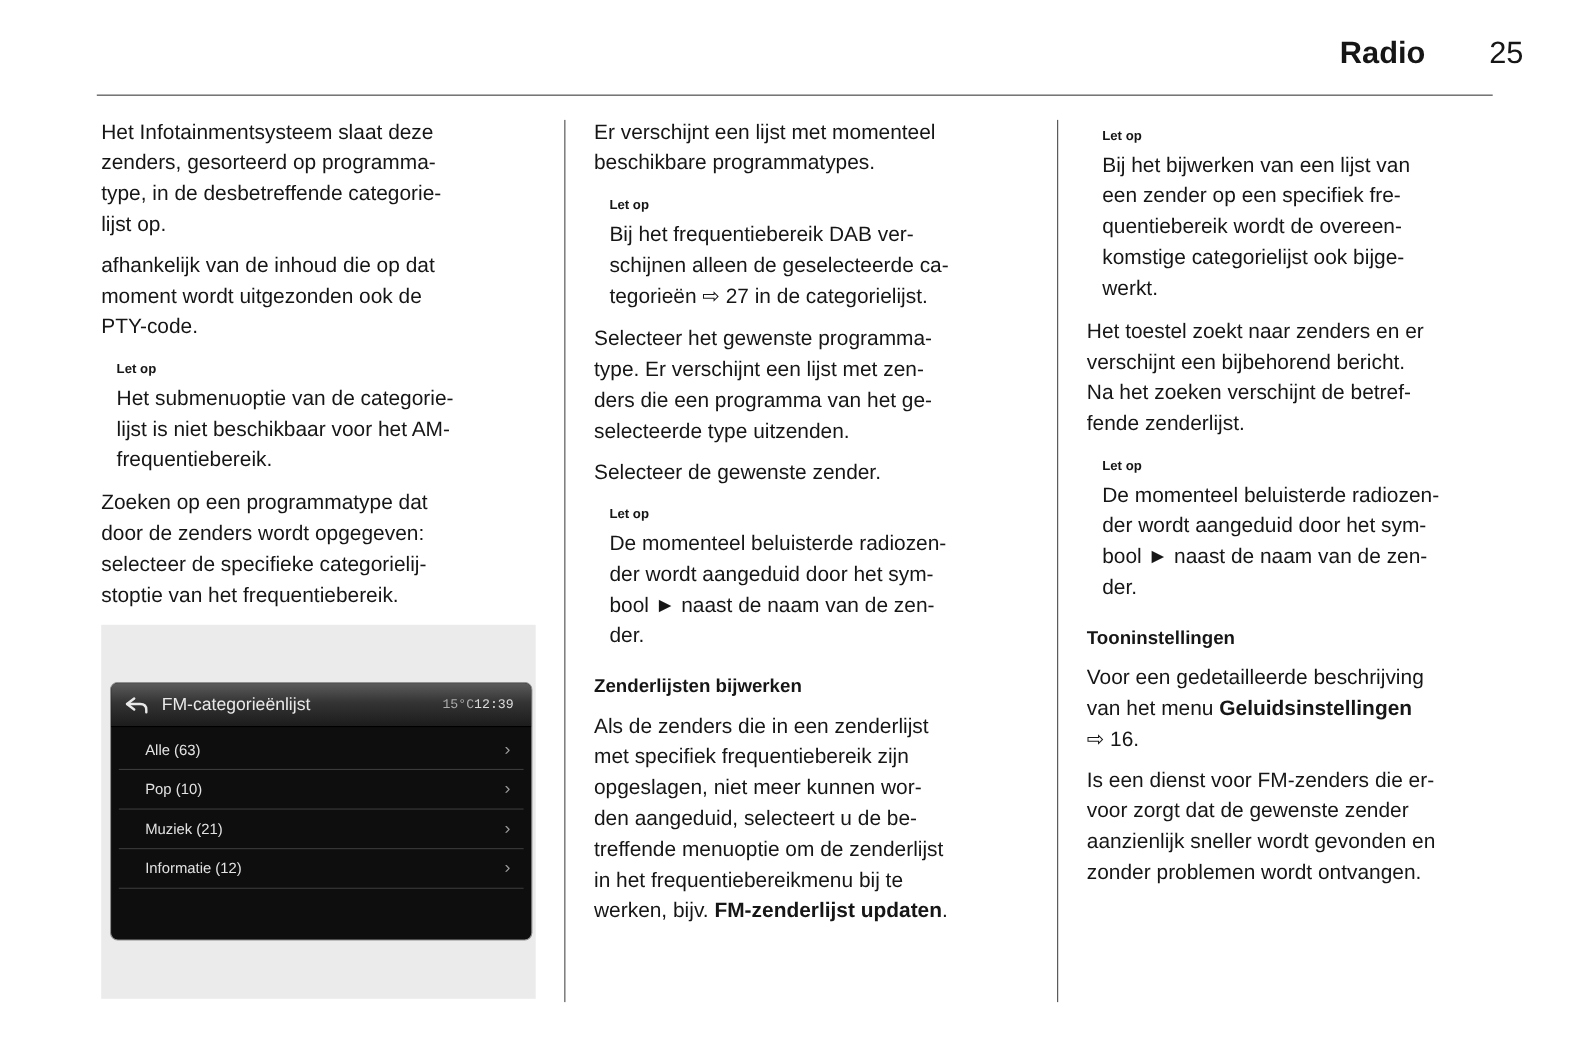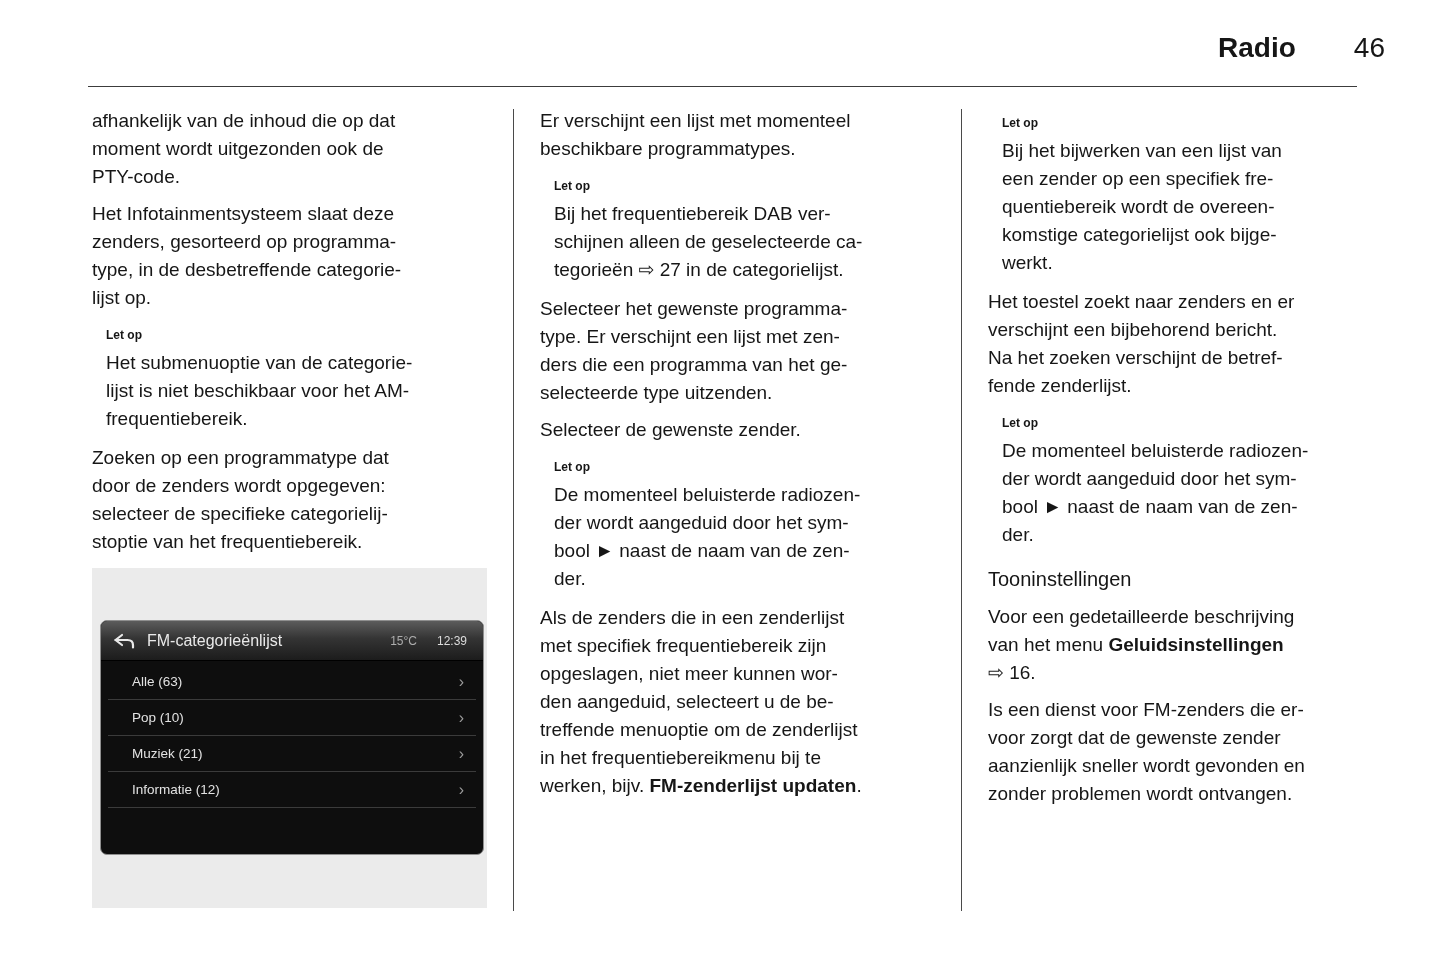--- a/index.html
+++ b/index.html
@@ -26,73 +26,73 @@
   .columns { display: flex; margin: 20px 60px 0 92px; align-items: flex-start; }
   .col { width: 395px; flex: 0 0 395px; }
   .vsep { flex: 0 0 1px; width: 1px; background: #4a4a4a; margin: 2px 26px 0 26px; height: 802px; }
 
   .col p { margin: 0 0 9px 0; font-size: 19px; line-height: 28px; white-space: pre-line; }
   .note { margin: 2px 0 11px 14px; }
   .note-label { font-weight: bold; font-size: 12px; line-height: 28px; }
   .note-body { font-size: 19px; line-height: 28px; white-space: pre-line; }
   b { font-weight: bold; }
 
-  .subhead { font-size: 20px; line-height: 31px; font-weight: 400; margin: 15px 0 8px 0; }
+  .subhead { font-size: 17px; line-height: 31px; font-weight: 700; margin: 15px 0 8px 0; }
   .bighead { font-size: 30px; line-height: 37px; font-weight: 400; margin: 28px 0 12px 0; }
 
   
   .figure-panel {
     margin: 12px 0 0 0; background: #ebebeb;
     height: 340px; padding: 52px 3px 0 8px;
   }
   .screen {
     width: 384px; height: 235px; background: #0e0e0e;
     border: 1.5px solid #8f8f8f; border-radius: 7px; overflow: hidden;
   }
   .screen-header {
     height: 40px; display: flex; align-items: center;
     padding: 0 16px 0 12px;
     background: linear-gradient(180deg, #5c5c5c 0%, #343434 45%, #1c1c1c 100%);
     border-bottom: 1px solid #000;
   }
   .back { display: flex; align-items: center; }
   .screen-title { color: #e9e9e9; font-size: 16px; margin-left: 12px; }
-  .screen-status { margin-left: auto; display: flex; gap: 20px; align-items: center; }
+  .screen-status { margin-left: auto; display: flex; gap: 0; align-items: center; font-family: Liberation Mono, monospace; }
   .temp { color: #adadad; font-size: 12px; }
   .time { color: #dcdcdc; font-size: 12px; }
   .screen-list { padding-top: 3px; }
   .screen-row {
     position: relative; height: 36px; display: flex; align-items: center;
     padding-left: 24px; margin: 0 7px;
     color: #e2e2e2; font-size: 13.5px;
     border-bottom: 1px solid #3b3b3b;
   }
   .screen-row .chev { position: absolute; right: 12px; color: #9a9a9a; font-size: 16px; line-height: 1; }
 </style>
 </head>
 <body>
 
 <div class="page">
 
   <header class="page-header">
     <span class="chapter">Radio</span>
-    <span class="pagenum">46</span>
+    <span class="pagenum">25</span>
   </header>
   <div class="header-rule"></div>
 
   <main class="columns">
 
     <section class="col">
-      <p>afhankelijk van de inhoud die op dat
-moment wordt uitgezonden ook de
-PTY-code.</p>
       <p>Het Infotainmentsysteem slaat deze
 zenders, gesorteerd op programma-
 type, in de desbetreffende categorie-
 lijst op.</p>
+      <p>afhankelijk van de inhoud die op dat
+moment wordt uitgezonden ook de
+PTY-code.</p>
       <div class="note">
         <div class="note-label">Let op</div>
         <div class="note-body">Het submenuoptie van de categorie-
 lijst is niet beschikbaar voor het AM-
 frequentiebereik.</div>
       </div>
       <p>Zoeken op een programmatype dat
 door de zenders wordt opgegeven:
 selecteer de specifieke categorielij-
 stoptie van het frequentiebereik.</p>
@@ -150,20 +150,21 @@
 ders die een programma van het ge-
 selecteerde type uitzenden.</p>
       <p>Selecteer de gewenste zender.</p>
       <div class="note">
         <div class="note-label">Let op</div>
         <div class="note-body">De momenteel beluisterde radiozen-
 der wordt aangeduid door het sym-
 bool ► naast de naam van de zen-
 der.</div>
       </div>
+      <h2 class="subhead">Zenderlijsten bijwerken</h2>
       <p><span>Als de zenders die in een zenderlijst
 met specifiek frequentiebereik zijn
 opgeslagen, niet meer kunnen wor-
 den aangeduid, selecteert u de be-
 treffende menuoptie om de zenderlijst
 in het frequentiebereikmenu bij te
 werken, bijv. </span><b>FM-zenderlijst updaten</b><span>.</span></p>
     </section>
 
     <div class="vsep"></div>

